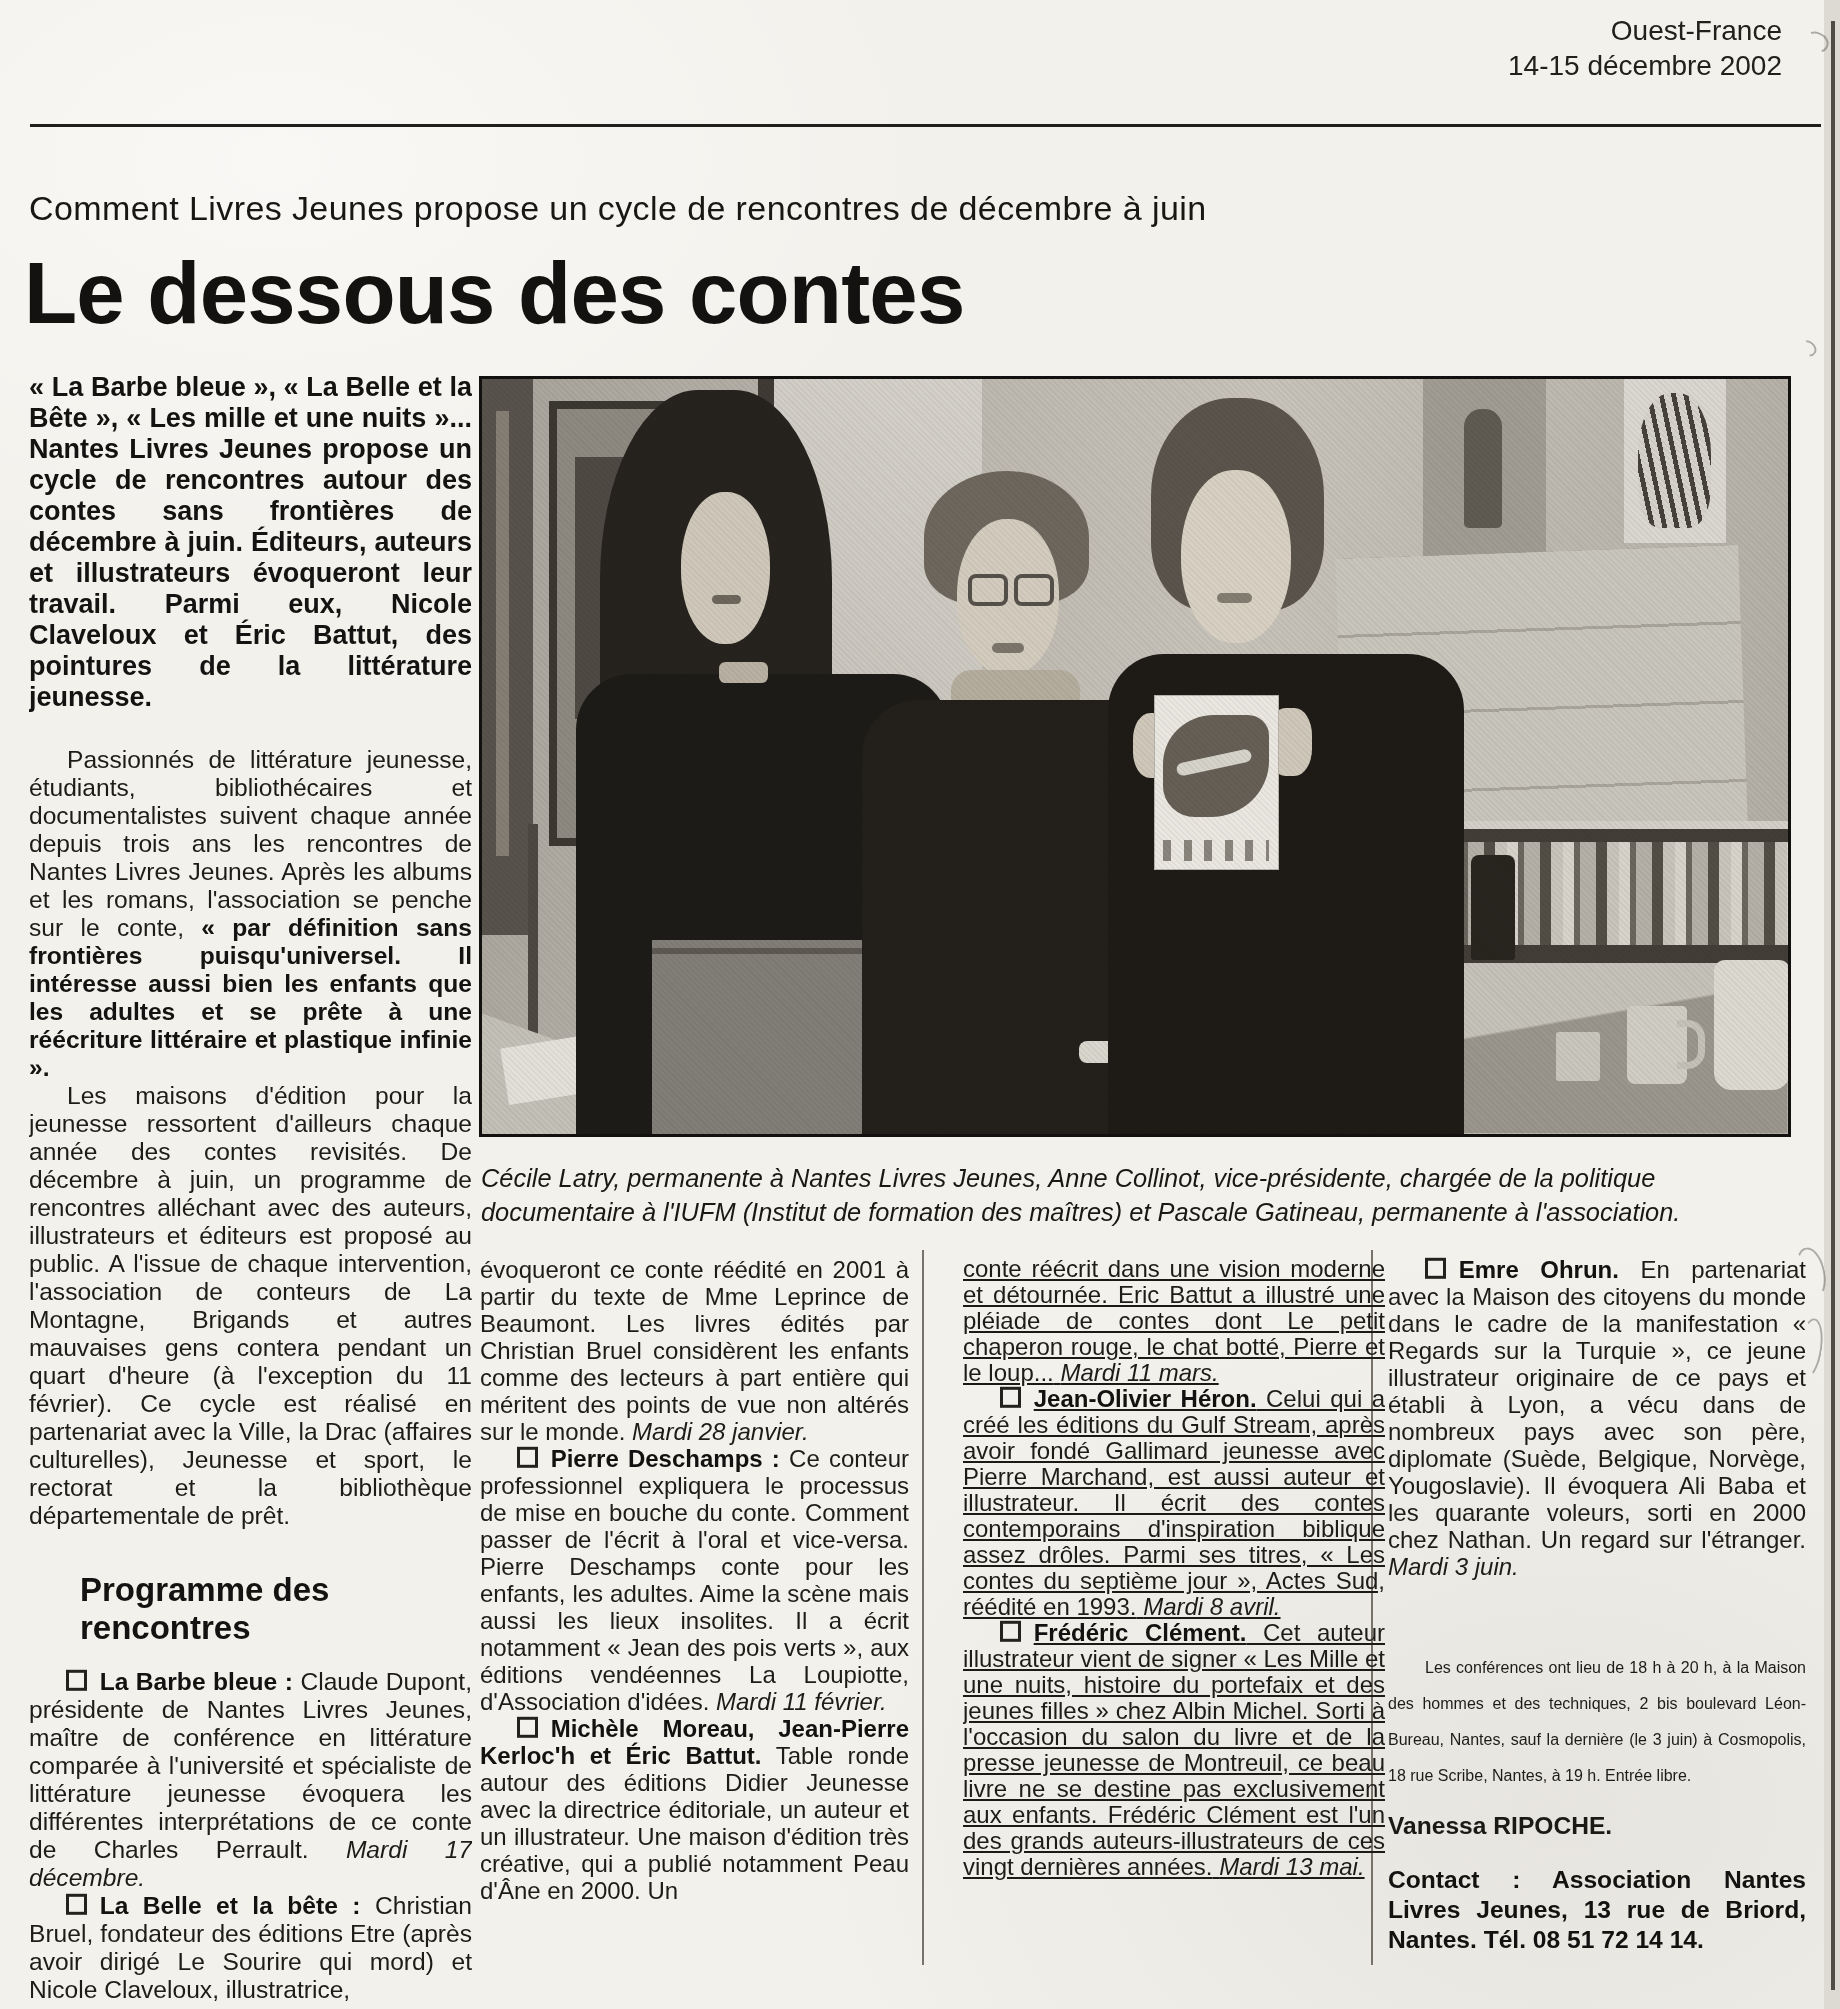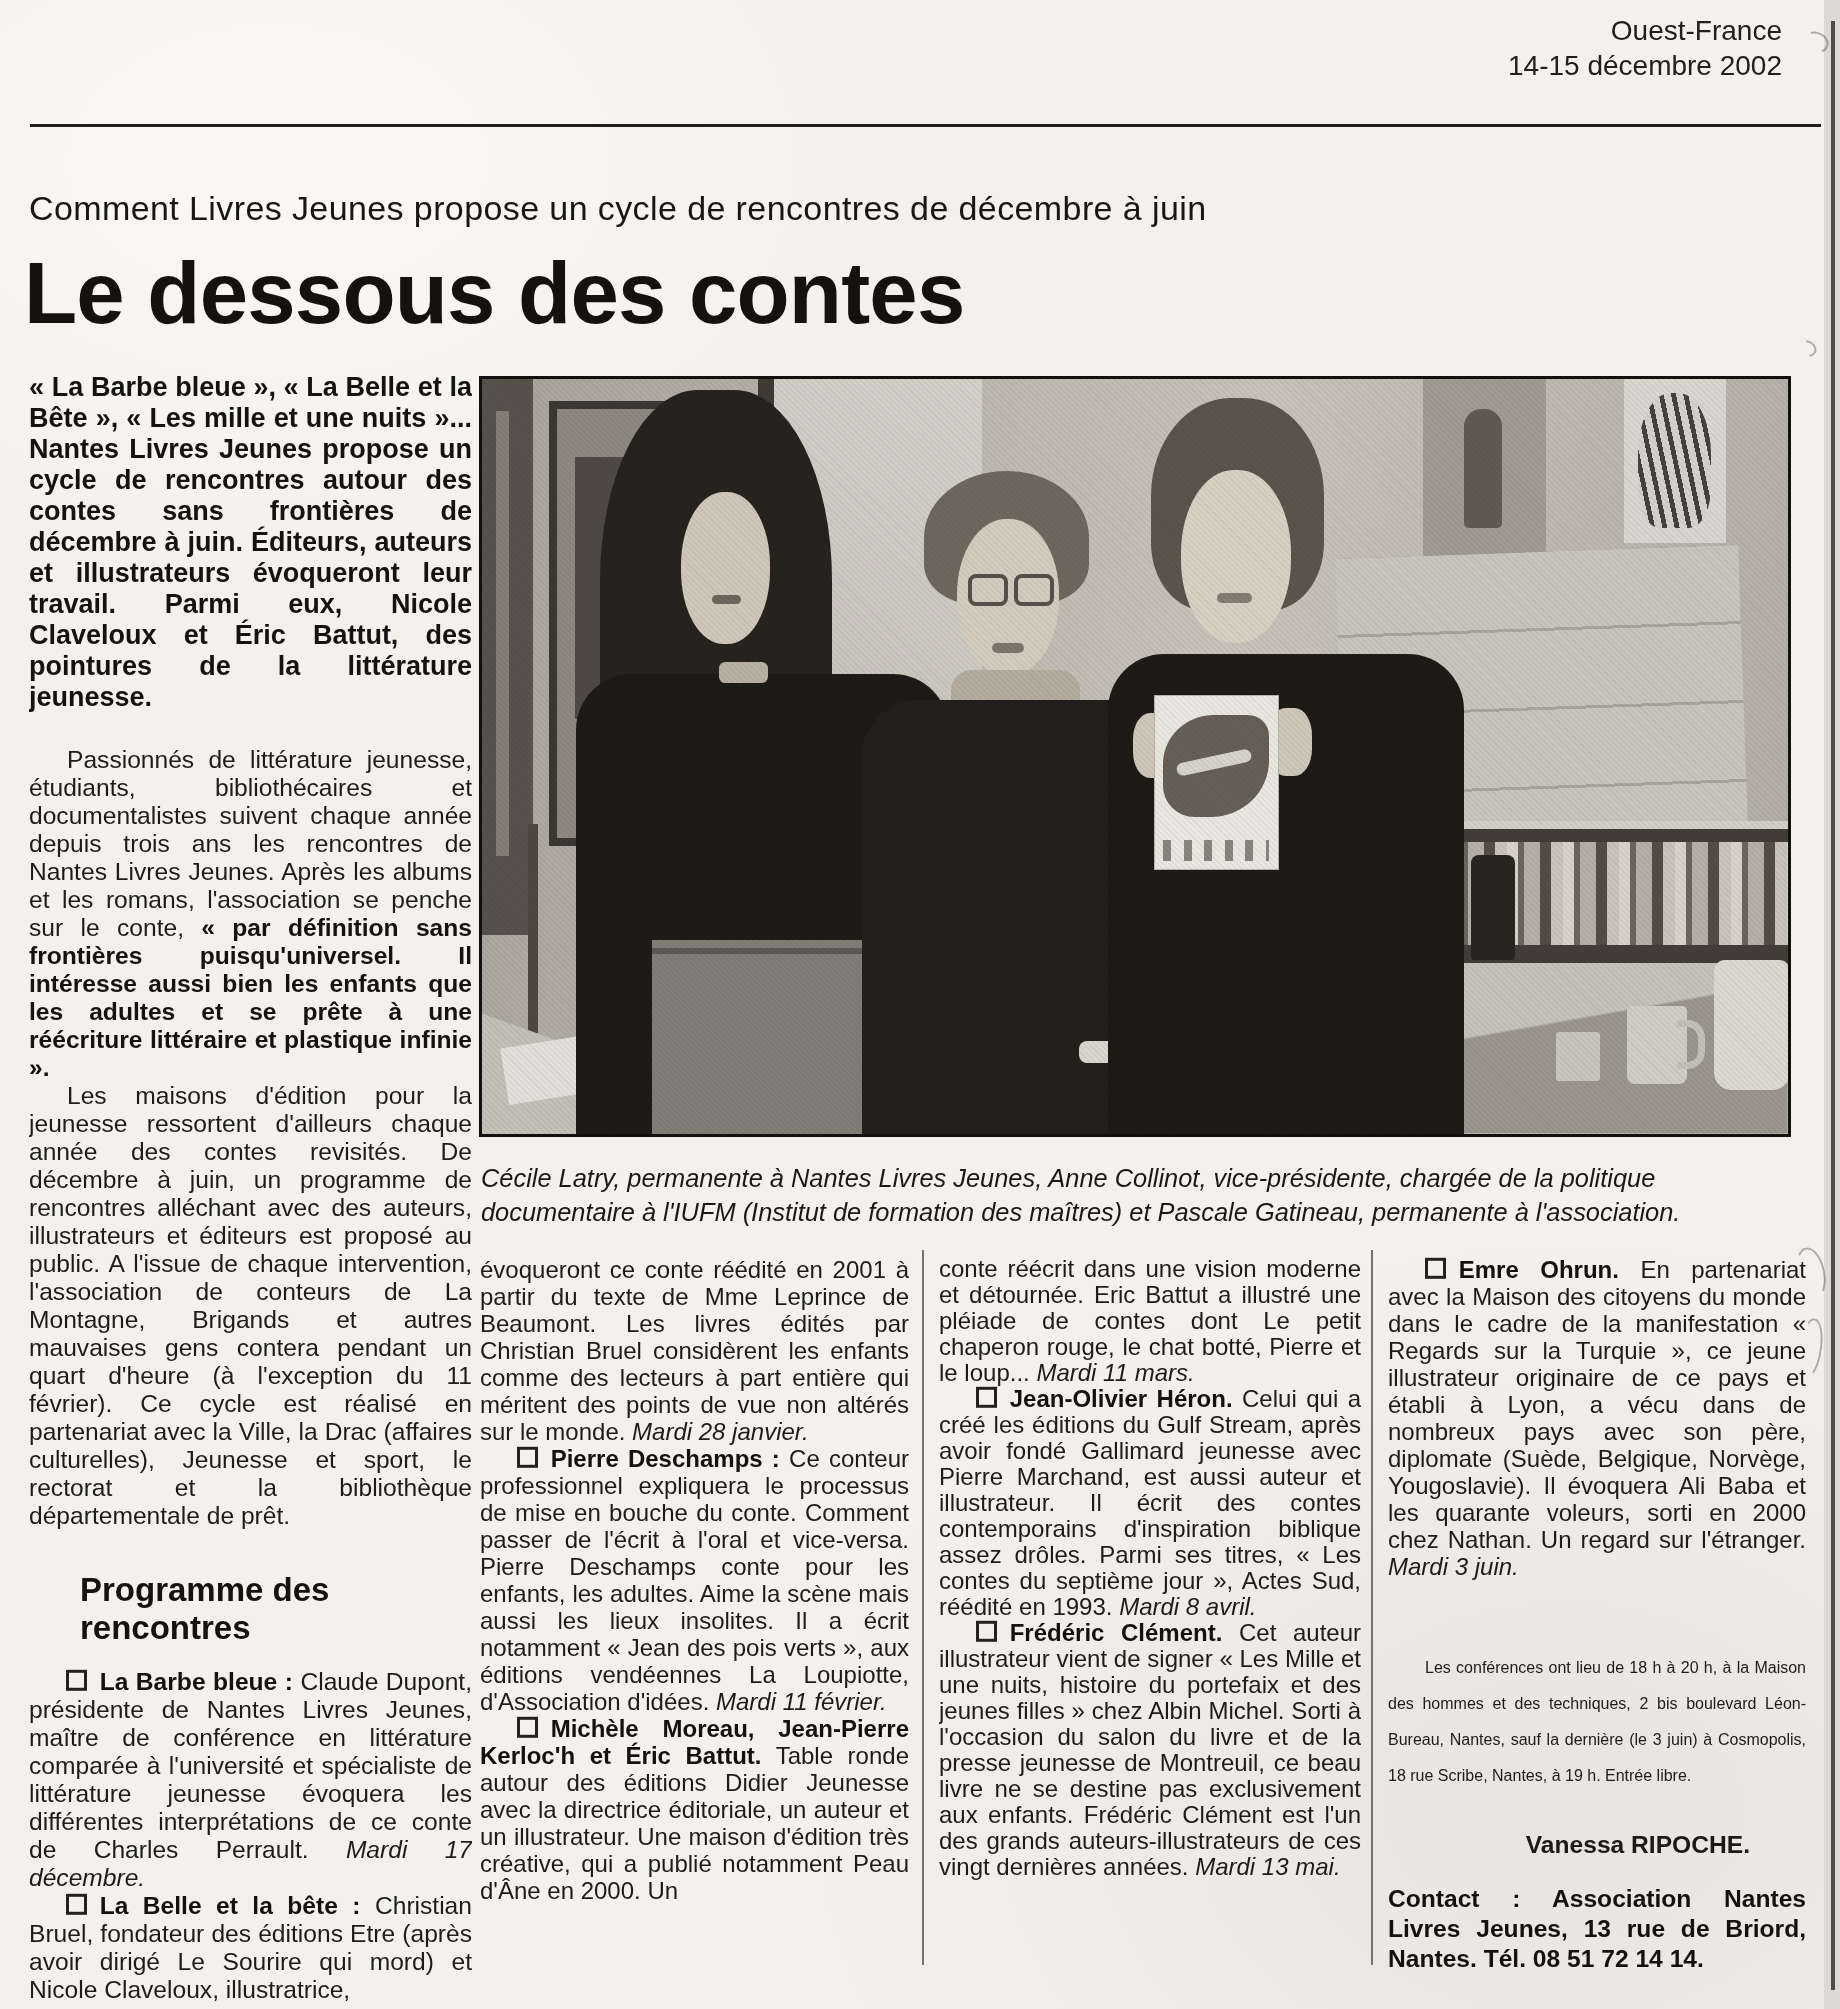--- a/index.html
+++ b/index.html
@@ -91,29 +91,29 @@
   .booklet i{position:absolute;left:8px;top:19px;width:106px;height:102px;background:#665f56;border-radius:48% 20% 55% 30%;display:block;}
   .booklet i::after{content:"";position:absolute;left:12.7px;top:41px;width:76px;height:12.7px;background:#d6d3ca;border-radius:8px;transform:rotate(-12deg);}
   .booklet b{position:absolute;left:8px;bottom:8px;width:106px;height:20.6px;display:block;background:repeating-linear-gradient(90deg,#8a857c 0 8px,transparent 8px 20.6px);}
 
   
   #caption{position:absolute;left:481px;top:1161px;width:1323px;font-style:italic;font-size:25.4px;line-height:34px;color:#191815;}
 
   
   .bottom{position:absolute;top:1256px;height:719px;overflow:hidden;}
   #bcol2{left:480px;width:429px;}
-  #bcol3{left:939px;width:422px;}
+  #bcol3{left:963px;width:422px;text-decoration:underline;}
   #bcol3 .entry{line-height:26px;}
   #bcol4{left:1388px;width:418px;}
   .colrule{position:absolute;top:1250px;width:1.6px;height:715px;background:#77736b;}
   #rule23{left:922px;}
   #rule34{left:1371px;}
   .cont{text-indent:0;}
   #venue{margin-top:70px;text-indent:37px;font-size:16px;line-height:36px;}
-  #byline{font-weight:700;text-align:right;padding-right:56px;font-size:24.6px;line-height:29px;margin-top:36px;}
+  #byline{font-weight:700;padding-right:56px;font-size:24.6px;line-height:29px;margin-top:17px;}
   #contact{font-weight:700;font-size:24.6px;line-height:30px;text-align:justify;margin-top:4.8px;color:#131210;}
 
   
   #edge-band{position:absolute;right:0;top:0;width:17.5px;height:2010px;background:#dddad3;}
   #edge-line{position:absolute;right:6.4px;top:20.6px;width:4px;height:1969px;background:#34322b;opacity:.85;}
   .pencil{position:absolute;border:2.4px solid rgba(70,68,60,.4);border-radius:50%;border-left-color:transparent;border-bottom-color:transparent;}
   #pm1{right:12.7px;top:32px;width:20.6px;height:16px;transform:rotate(24deg);}
   #pm2{right:16px;top:1247px;width:24px;height:48px;transform:rotate(-12deg);}
   #pm3{right:19px;top:1318px;width:19px;height:56px;transform:rotate(8deg);}
   #pm4{right:24px;top:341px;width:14.3px;height:11px;transform:rotate(40deg);}

